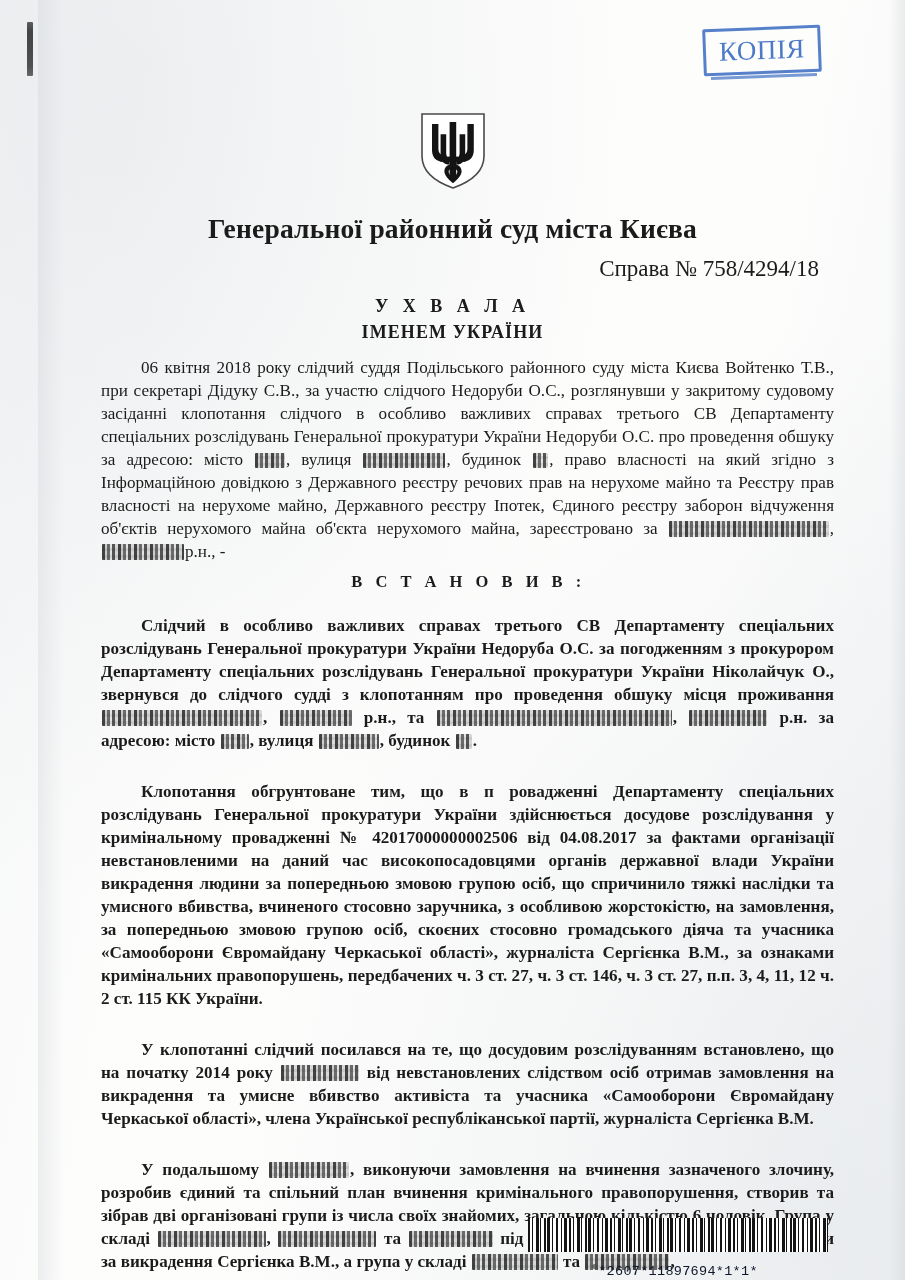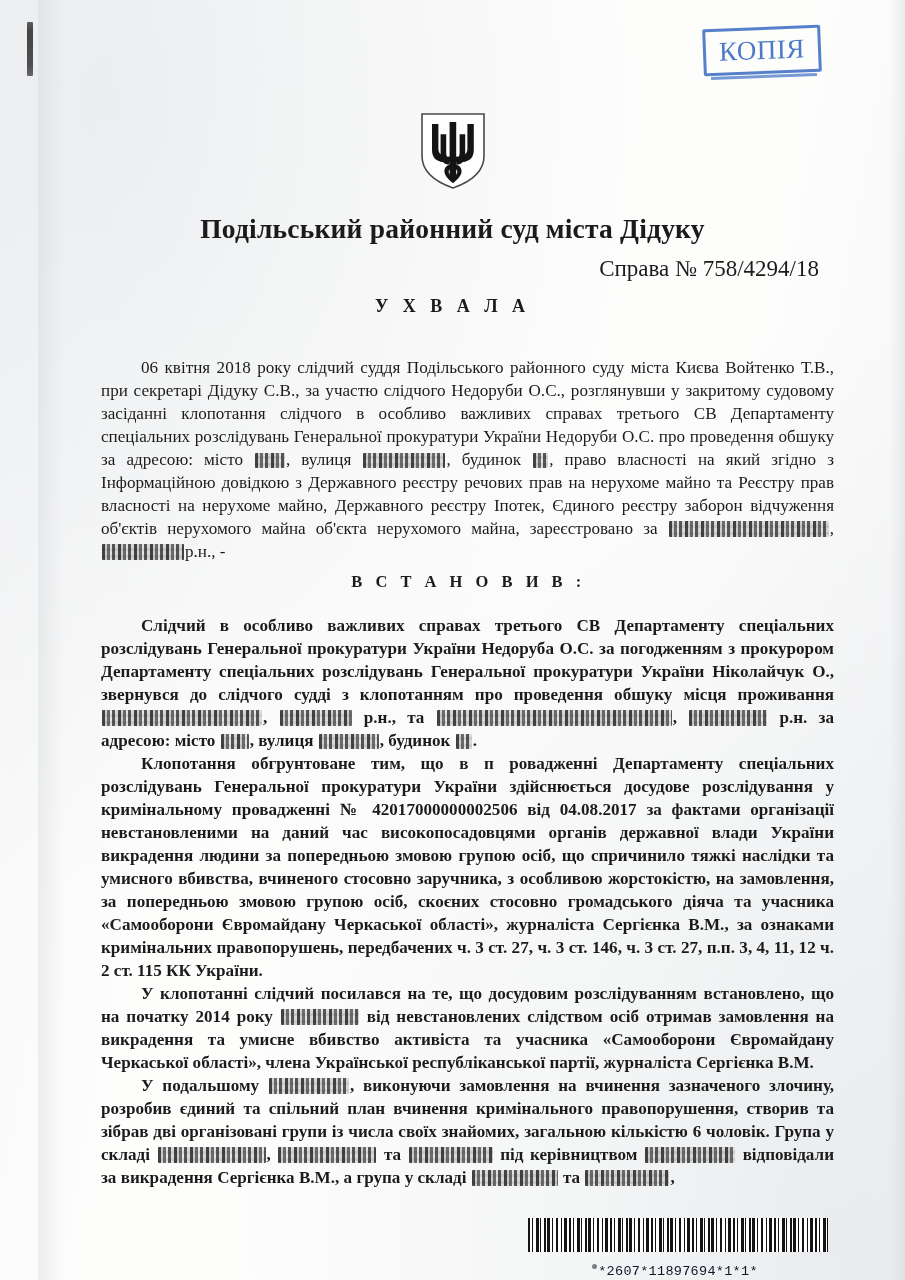--- a/index.html
+++ b/index.html
@@ -164,21 +164,21 @@
     text-justify: inter-word;
     hyphens: none;
   }
   .block-a { top: 357px; }
   .block-b { top: 615px; font-weight: bold; }
 
   .body-text p {
     margin: 0;
     text-indent: 40px;
   }
-  .body-text p.cont { text-indent: 40px; }
+  .body-text p.cont { text-indent: 40px; margin-top: 28px; }
 
   
   .rd {
     display: inline-block;
     vertical-align: -3px;
     height: 15px;
     position: relative;
     margin: 0 1px;
     background-image:
       repeating-linear-gradient(90deg,
@@ -261,26 +261,27 @@
         <path d="M55.8 12 h-6.4 v24.5 c0 4.4-2.2 6.6-5.6 6.6 h-2.2 v6.4 h3.4 c7 0 10.8-4.4 10.8-11.6 Z"></path>
         <path d="M22.6 22.2 h5.6 v19 c0 3.6 1.6 5.2 3.4 5.2 v6.2 c-6.2 0-9-3.8-9-10.4 Z"></path>
         <path d="M47.2 22.2 h-5.6 v19 c0 3.6-1.6 5.2-3.4 5.2 v6.2 c6.2 0 9-3.8 9-10.4 Z"></path>
         <rect x="22.4" y="44.6" width="25" height="5.2"></rect>
         <path d="M35 52 c-5 0-8.6 3-8.6 7.2 0 4.4 3.8 7.6 8.6 12 4.8-4.4 8.6-7.6 8.6-12 0-4.2-3.6-7.2-8.6-7.2 z
                  m0 4.4 c2.6 0 4.4 1.4 4.4 3.2 0 2.2-1.8 4-4.4 6.6 -2.6-2.6-4.4-4.4-4.4-6.6 0-1.8 1.8-3.2 4.4-3.2 z"></path>
       </g>
     </svg>
   </div>
 
-  <h1 class="court-title">Подільський районний суд міста Дідуку</h1>
+  <h1 class="court-title">Генеральної районний суд міста Києва</h1>
 
   <div class="case-no">Справа  № 758/4294/18</div>
 
   <div class="doc-title">
     <div class="l1">У Х В А Л А</div>
+    <div class="l2">ІМЕНЕМ УКРАЇНИ</div>
   </div>
 
   <div class="body-text block-a">
     <p><span>06 квітня 2018 року слідчий суддя Подільського районного суду міста Києва Войтенко Т.В., при секретарі Дідуку С.В., за участю слідчого Недоруби О.С., розглянувши у закритому судовому засіданні клопотання    слідчого в особливо важливих справах третього СВ Департаменту спеціальних розслідувань Генеральної прокуратури України Недоруби О.С. про проведення обшуку за адресою: місто </span><span class="rd" style="width:30px"></span><span>, вулиця </span><span class="rd" style="width:82px"></span><span>, будинок </span><span class="rd" style="width:15px"></span><span>, право власності на який згідно з Інформаційною довідкою з Державного реєстру речових прав на нерухоме майно та Реєстру прав власності на нерухоме майно, Державного реєстру Іпотек, Єдиного реєстру заборон відчуження об'єктів нерухомого майна об'єкта нерухомого майна, зареєстровано за </span><span class="rd tall" style="width:160px"></span><span>, </span><span class="rd tall" style="width:82px"></span><span>р.н., -</span></p>
   </div>
 
   <div class="established">В С Т А Н О В И В :</div>
 
   <div class="body-text block-b">
     <p><span>Слідчий в особливо важливих справах третього СВ Департаменту спеціальних розслідувань Генеральної прокуратури України Недоруба О.С. за погодженням з прокурором Департаменту спеціальних розслідувань Генеральної прокуратури України Ніколайчук О., звернувся до слідчого судді з клопотанням про проведення обшуку місця проживання </span><span class="rd tall" style="width:160px"></span><span>, </span><span class="rd tall" style="width:72px"></span><span> р.н., та </span><span class="rd tall" style="width:235px"></span><span>, </span><span class="rd tall" style="width:78px"></span><span> р.н. за адресою: місто </span><span class="rd" style="width:28px"></span><span>, вулиця </span><span class="rd" style="width:60px"></span><span>, будинок </span><span class="rd" style="width:16px"></span><span>.</span></p>

